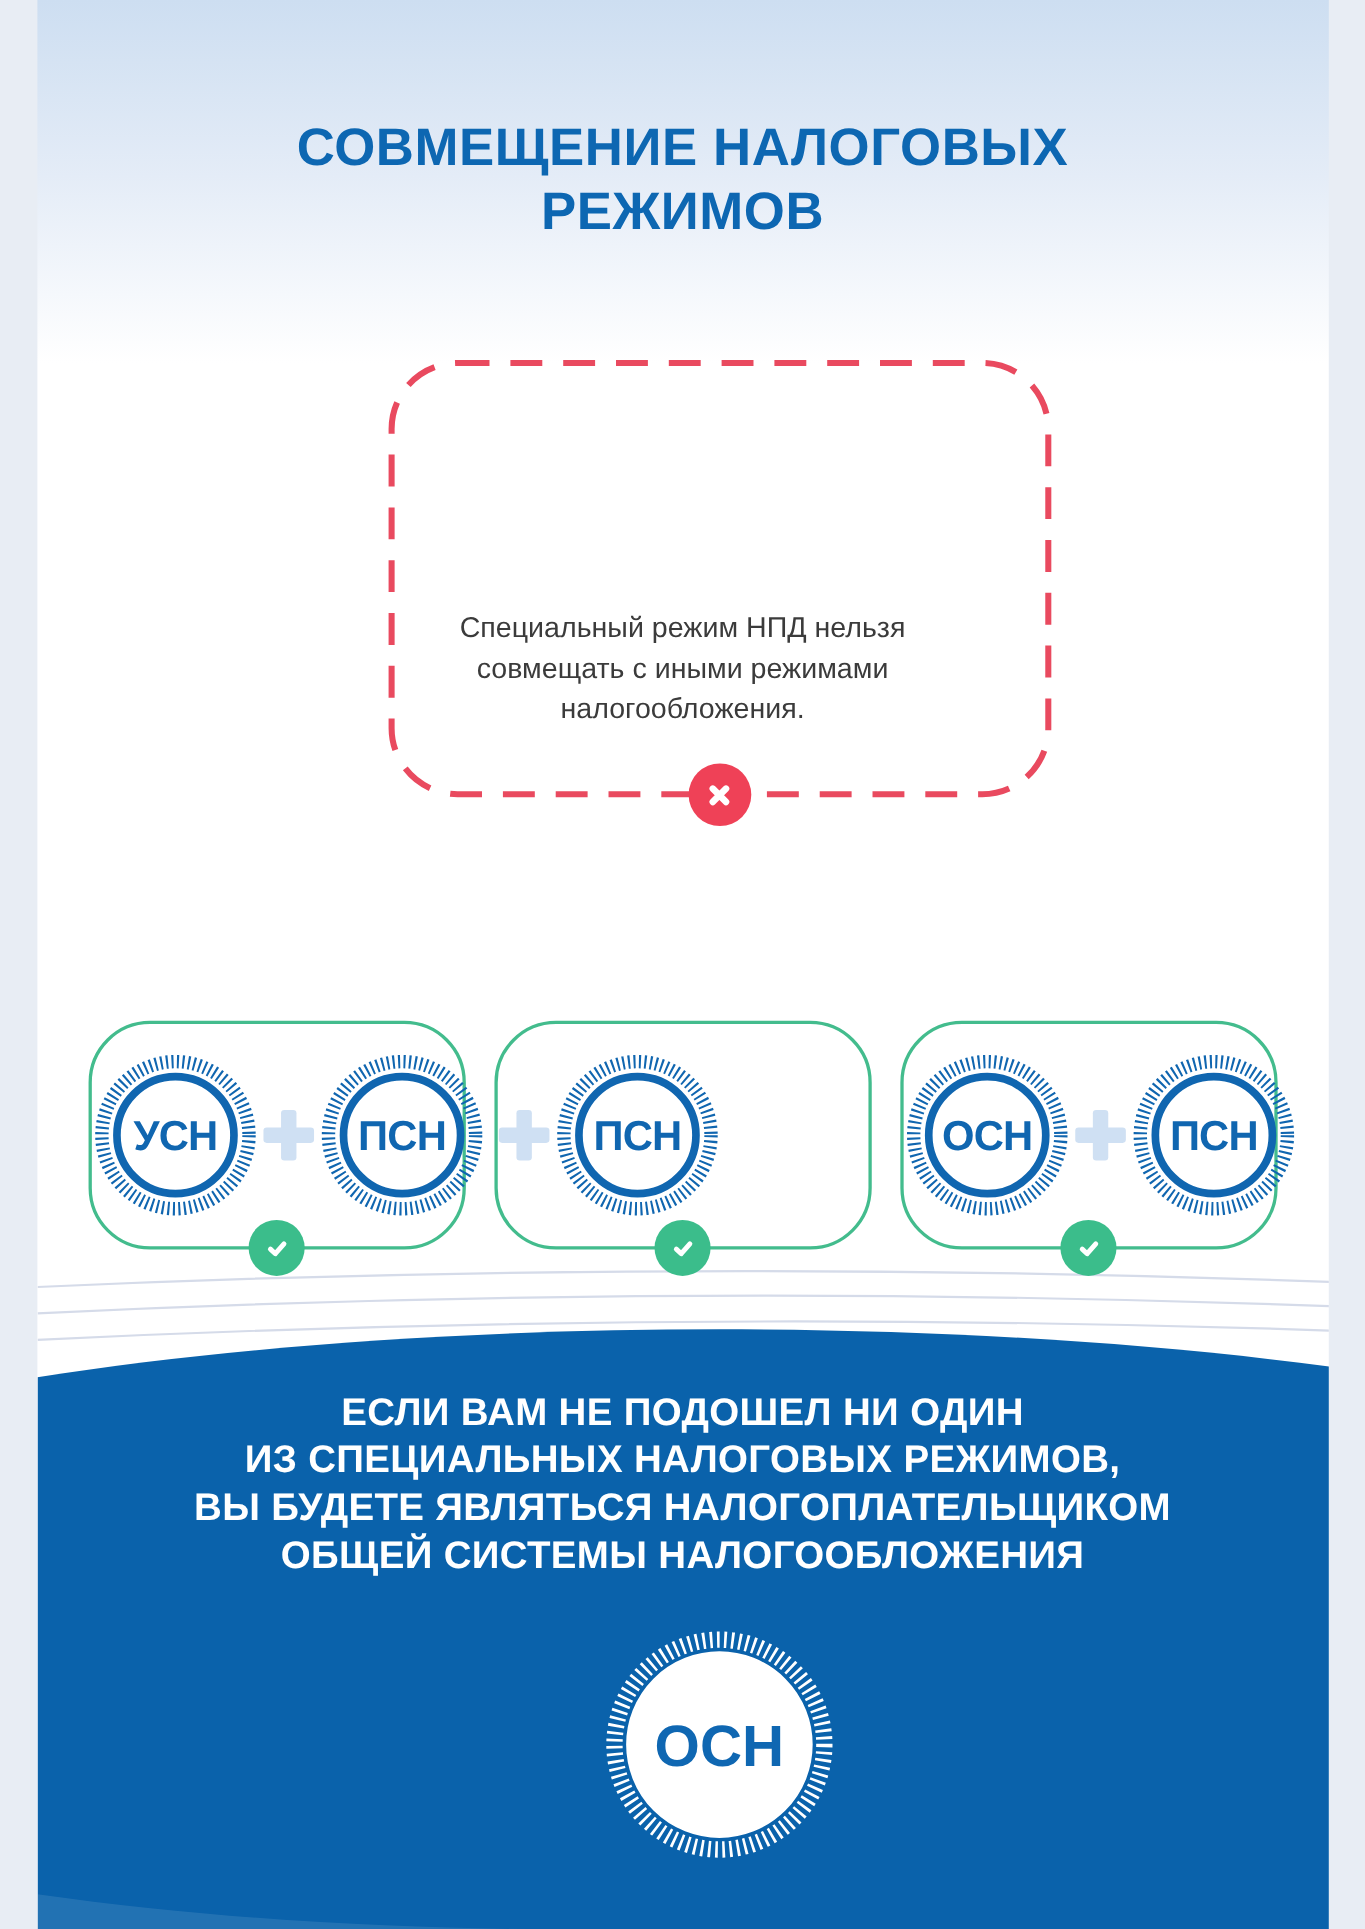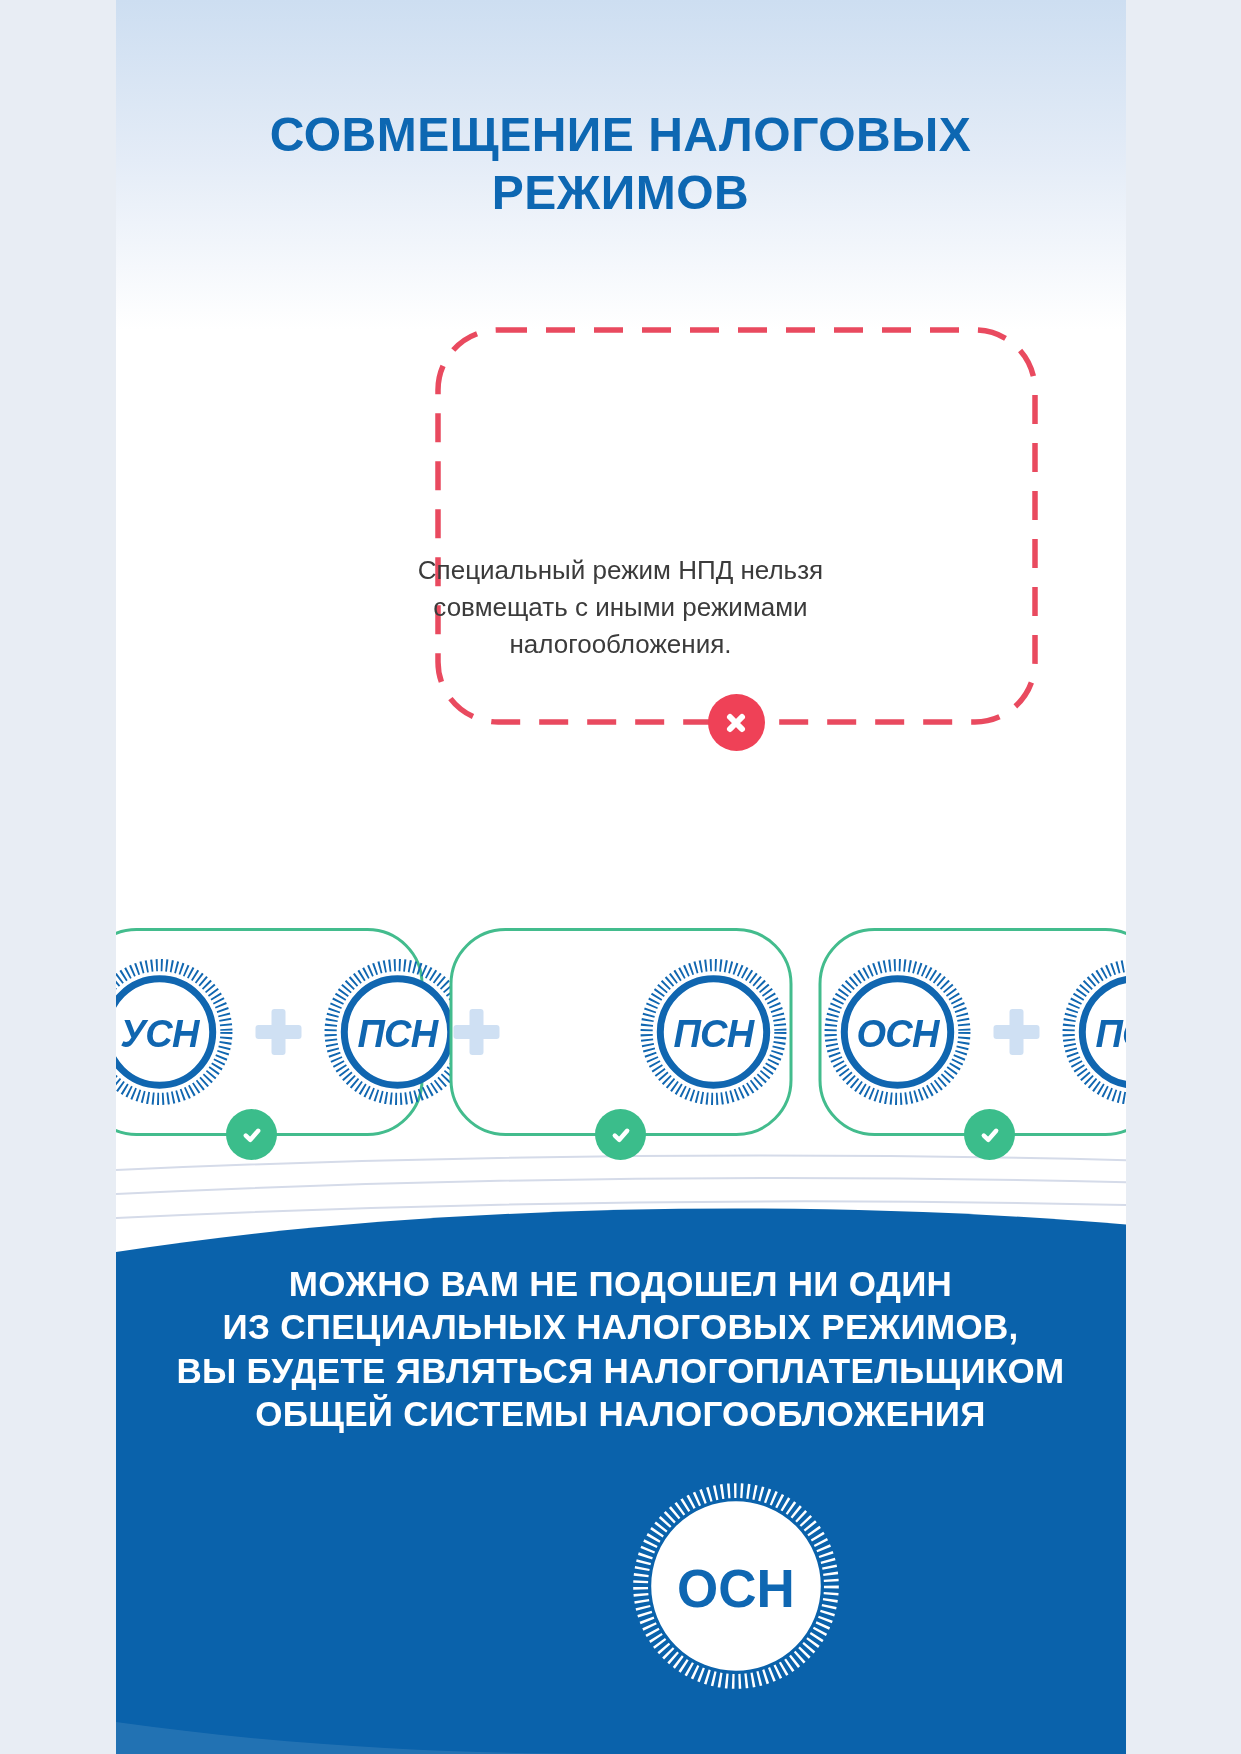--- a/index.html
+++ b/index.html
@@ -1,17 +1,17 @@
 <!DOCTYPE html>
 <html><head>
 <meta charset="utf-8">
 <style>
   html,body{margin:0;padding:0;background:#e8edf4;}
   #page{
-    position:relative;width:1010px;height:1754px;margin:0 auto;overflow:hidden;
+    position:relative;width:1174px;height:1754px;margin:0 auto;overflow:hidden;
     background:linear-gradient(180deg,#cddef1 0%, #e4ecf7 160px, #ffffff 330px, #ffffff 100%);
     font-family:"Liberation Sans", sans-serif;
   }
   .abs{position:absolute;}
   
   .title{
     top:106px;left:0;width:100%;text-align:center;
     color:#0d67b2;font-weight:bold;font-size:48px;line-height:1.2;
     letter-spacing:0.5px;white-space:pre-line;
   }
@@ -48,21 +48,21 @@
   .seal.inverse .ring{fill:#ffffff;stroke:#ffffff;stroke-width:4;}
   .seal.inverse text{fill:#0f67b2;font-size:25px;letter-spacing:0;}
   
   .pairs-row{
     top:928px;left:50%;transform:translateX(-50%);
     display:flex;gap:26px;z-index:2;
   }
   .pair-box{
     position:relative;width:337px;height:202px;background:#ffffff;
     border:3px solid #43bc8d;border-radius:56px;
-    display:flex;align-items:center;justify-content:space-between;gap:19px;font-style:italic;
+    display:flex;align-items:center;justify-content:flex-start;gap:3px;
   }
   .pair-badge{width:152px;height:152px;flex:0 0 auto;}
   .plus-icon{width:56px;height:56px;flex:0 0 auto;margin:0 -4px;}
   .check-badge{
     position:absolute;left:50%;bottom:-27px;transform:translateX(-50%);
     width:51px;height:51px;border-radius:50%;background:#3bbd8b;
     display:flex;align-items:center;justify-content:center;
   }
   .check-badge svg{width:28px;height:28px;}
   
@@ -180,21 +180,21 @@
     <path d="M0 22 Q620 -6 1241 20"></path>
     <path d="M0 46 Q620 16 1241 42"></path>
     <path d="M0 70 Q620 40 1241 64"></path>
   </svg>
 
   <svg class="abs blue-section" viewBox="0 0 1241 548" preserveAspectRatio="none">
     <path d="M0 46 C 370 -12, 871 -12, 1241 46 L1241 548 L0 548 Z" fill="#0a62ab"></path>
     <path d="M0 548 L0 516 C 170 540, 330 547, 470 548 Z" fill="#ffffff" opacity="0.10"></path>
   </svg>
 
-  <div class="abs footer-text">МОЖНО ВАМ НЕ ПОДОШЕЛ НИ ОДИН
+  <div class="abs footer-text">ЕСЛИ ВАМ НЕ ПОДОШЕЛ НИ ОДИН
 ИЗ СПЕЦИАЛЬНЫХ НАЛОГОВЫХ РЕЖИМОВ,
 ВЫ БУДЕТЕ ЯВЛЯТЬСЯ НАЛОГОПЛАТЕЛЬЩИКОМ
 ОБЩЕЙ СИСТЕМЫ НАЛОГООБЛОЖЕНИЯ</div>
 
   <div class="abs osn-badge seal inverse">
     <svg viewBox="0 0 100 100">
       <circle class="ticks" cx="50" cy="50" r="45"></circle>
       <circle class="ring" cx="50" cy="50" r="38"></circle>
       <text x="50" y="51">ОСН</text>
     </svg>

